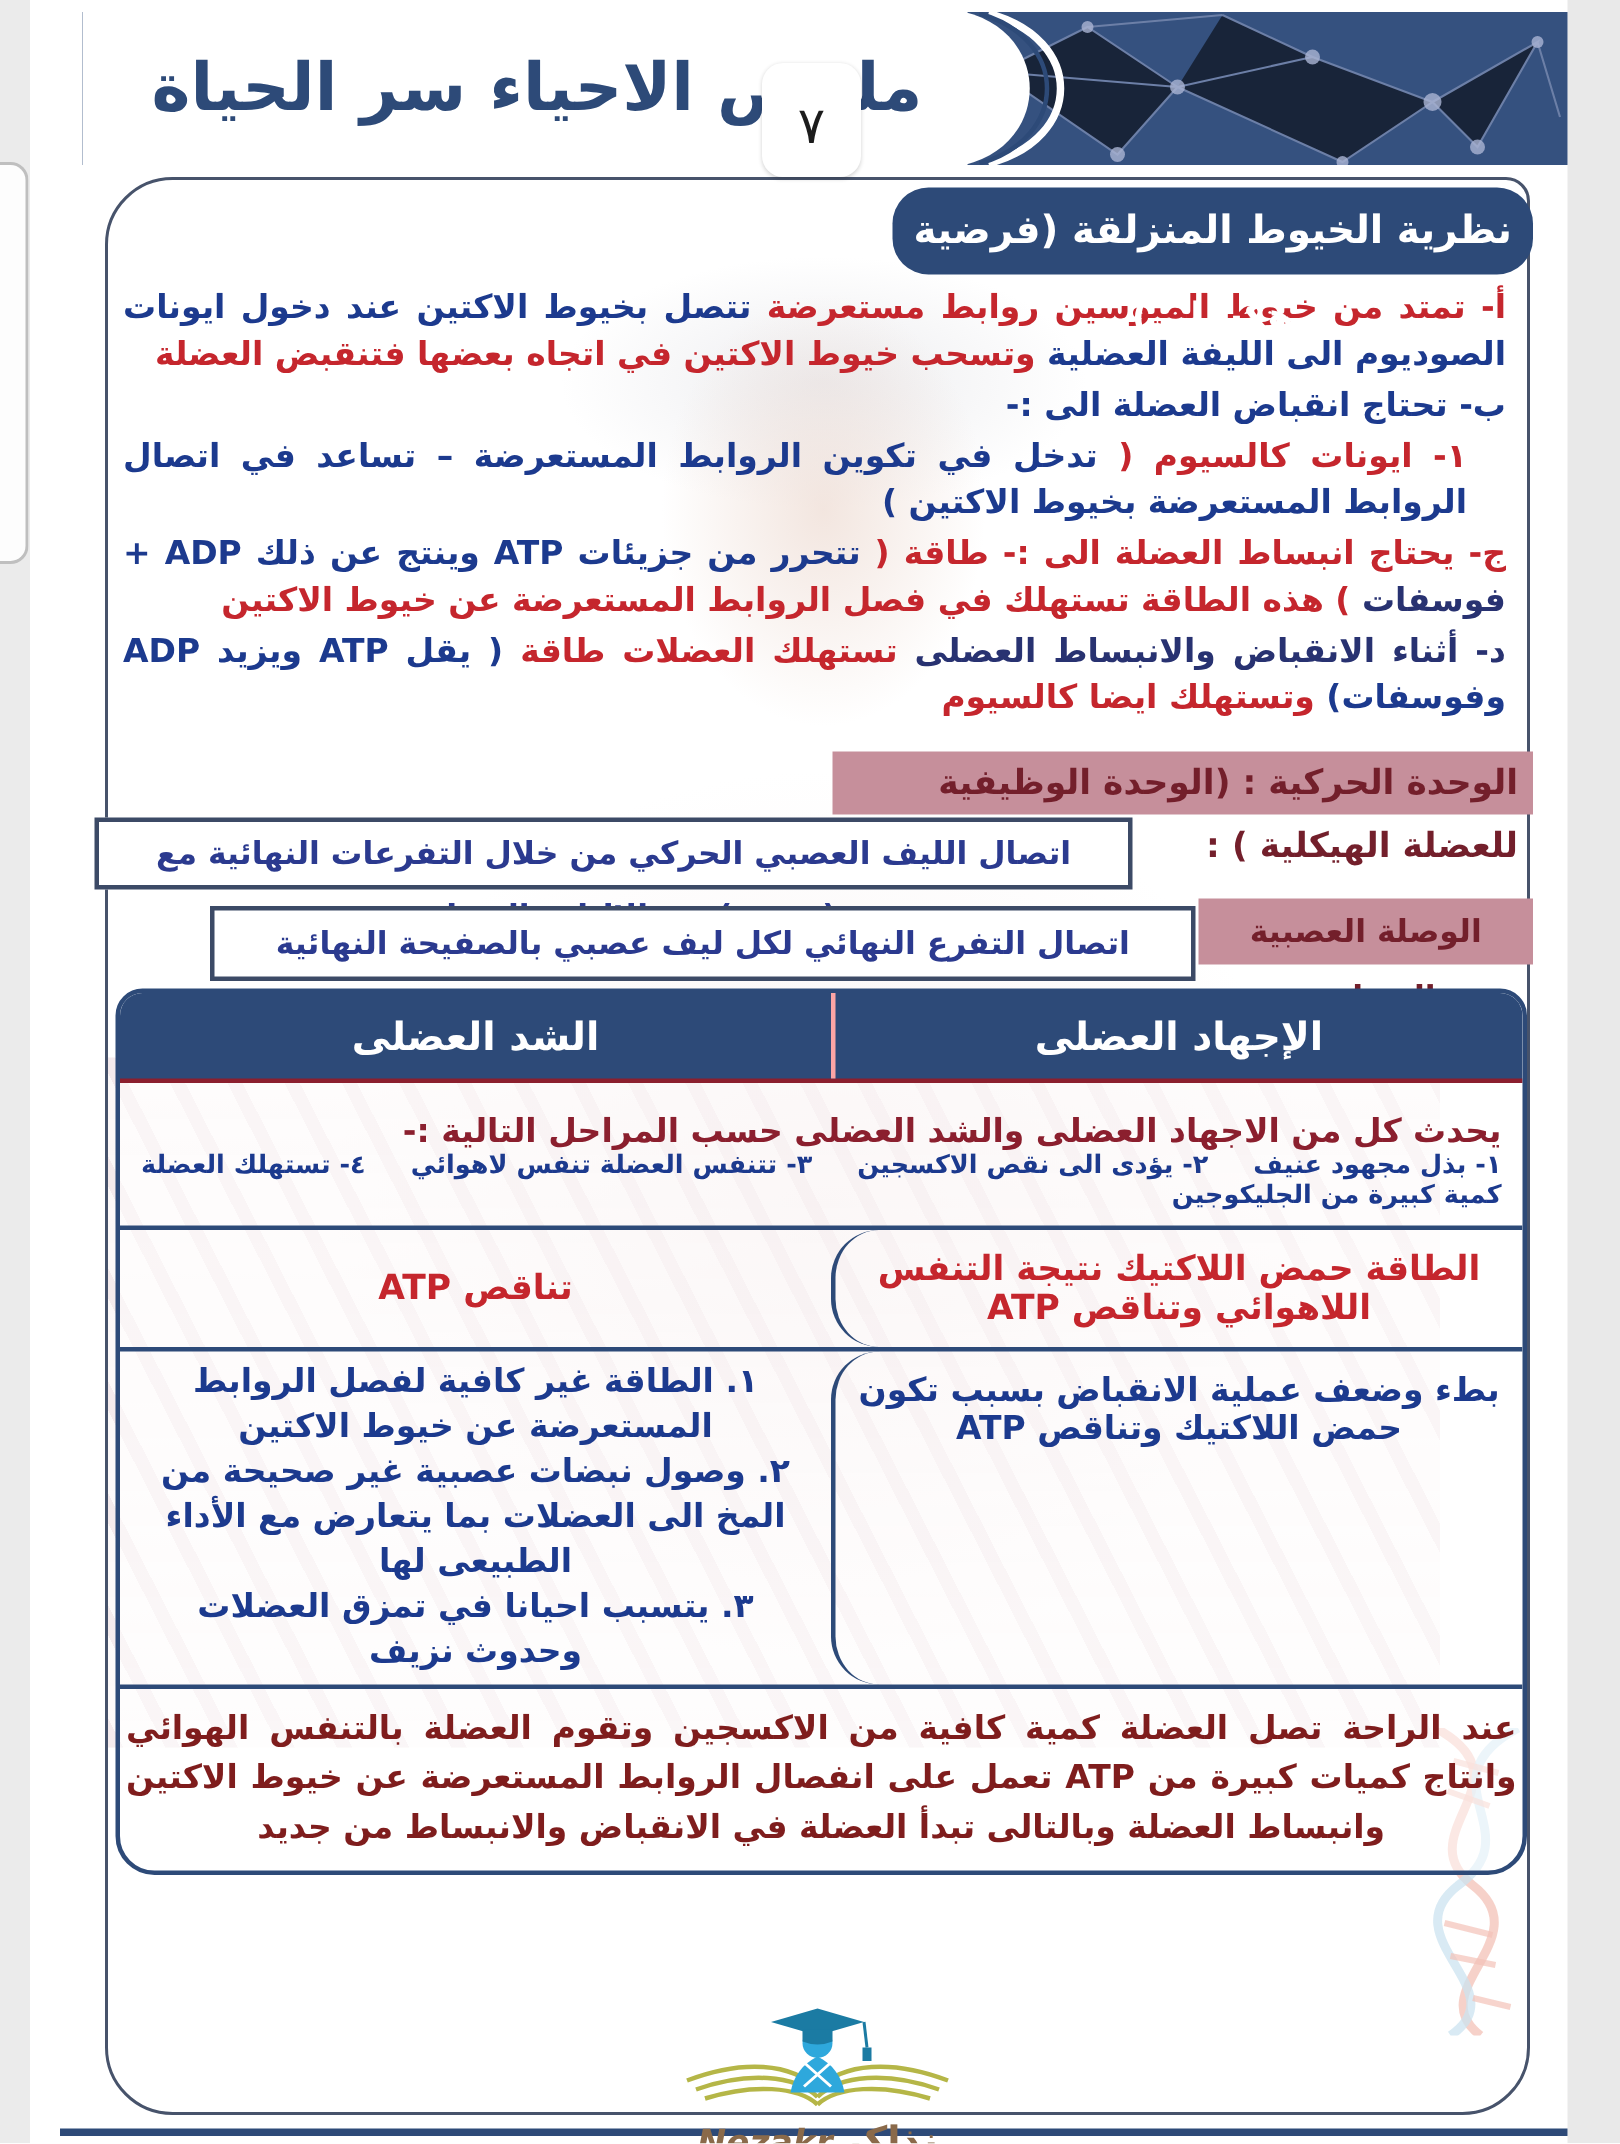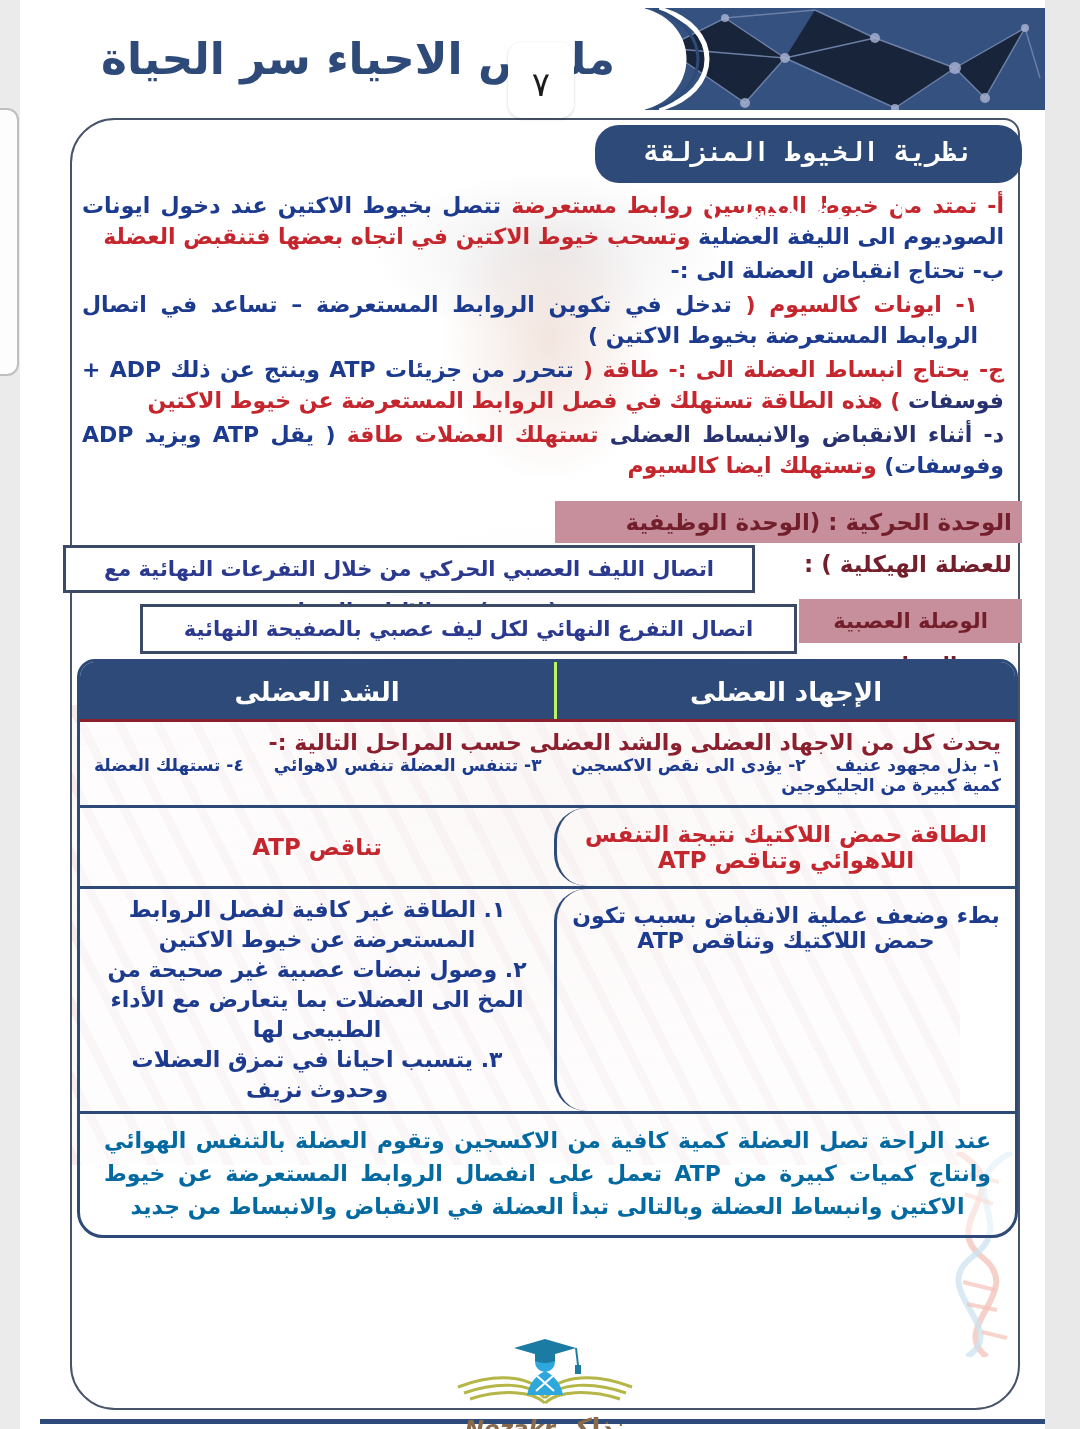--- a/index.html
+++ b/index.html
@@ -33,21 +33,21 @@
       radial-gradient(ellipse 150px 200px at 465px 190px, rgba(236,216,206,.65), rgba(236,216,206,0) 72%),
       radial-gradient(ellipse 250px 120px at 465px 105px, rgba(221,221,226,.55), rgba(221,221,226,0) 70%),
       radial-gradient(ellipse 430px 390px at 465px 660px, rgba(240,228,228,.45), rgba(240,228,228,0) 76%);}
   .wm-shirt{position:absolute;left:0px;top:585px;width:888px;height:460px;opacity:.55;pointer-events:none;
     background:
       repeating-linear-gradient(63deg, rgba(219,188,196,.45) 0 9px, rgba(255,255,255,0) 9px 34px),
       linear-gradient(rgba(244,229,229,.5),rgba(244,229,229,.35));}
 
   
   .sec-title{position:absolute;left:523px;top:5px;width:427px;height:58px;background:#2d4a78;
-    border-radius:24px;color:#fff;font-weight:bold;font-size:26px;text-align:center;line-height:58px;z-index:3;font-family:Liberation Mono, monospace;}
+    border-radius:24px;color:#fff;font-weight:bold;font-size:26px;text-align:center;line-height:58px;z-index:3;}
 
   
   .paras{position:absolute;right:14px;top:70px;width:922px;direction:rtl;text-align:justify;
     font-weight:bold;font-size:22px;line-height:31px;z-index:2;}
   .paras p{margin:0 0 3px 0;}
   .indent{padding-right:26px;}
   .red{color:#c5262d;} .blue{color:#1c3a8e;} .navy{color:#283271;}
 
   
   .rose{position:absolute;background:#c68f9b;color:#731f2b;font-weight:bold;direction:rtl;z-index:2;}
@@ -56,36 +56,36 @@
   .defbox{position:absolute;border:3px solid #3c4a66;background:#fff;direction:rtl;text-align:center;
     font-weight:bold;color:#2b3a8f;z-index:2;}
   .defbox1{left:-9px;top:425px;width:692px;height:48px;font-size:21px;line-height:42px;}
   .defbox2{left:68px;top:484px;width:657px;height:50px;font-size:21px;line-height:44px;}
 
   
   .mtable{position:absolute;left:5px;top:539px;width:941px;direction:rtl;z-index:2;
     border:3px solid #2d4a78;border-radius:18px 18px 26px 26px;overflow:hidden;background:rgba(255,255,255,.5);}
   .thead{display:flex;background:#2d4a78;border-bottom:3px solid #8b1f2e;height:60px;}
   .th{color:#fff;font-weight:bold;font-size:26px;text-align:center;line-height:60px;}
-  .th-right{width:49.3%;border-left:3px solid #bef264;}
+  .th-right{width:49.3%;border-left:3px solid #fca5a5;}
   .th-left{width:50.7%;}
   .trow{display:flex;border-bottom:3px solid #2d4a78;}
   .cell{padding:6px 12px;font-weight:bold;border-radius:32px;}
   .c-right{width:49.3%;border-left:3px solid #2d4a78;}
   .c-left{width:50.7%;}
   .row1{display:block;border-bottom:3px solid #2d4a78;padding:8px 14px 10px;}
-  .row1-head{color:#8b1f2e;font-size:22px;font-weight:bold;}
+  .row1-head{color:#8b1f2e;font-size:22px;font-weight:bold;margin-top:12px;}
   .row1-items{color:#1c3a8e;font-size:17px;font-weight:bold;text-align:justify;}
   .row1-items span{margin-left:30px;}
   .row2 .cell{color:#c5262d;font-size:23px;text-align:center;min-height:78px;
     display:flex;align-items:center;justify-content:center;}
   .row3 .cell{color:#1c3a8e;font-size:22px;min-height:178px;}
   .r3-right{text-align:center;padding-top:14px;}
   .r3-item{text-align:center;line-height:30px;}
-  .row4{padding:10px 24px 12px;color:#0369a1;font-weight:bold;font-size:22px;line-height:33px;
+  .row4{padding:10px 4px 12px;color:#7f1d1d;font-weight:bold;font-size:22px;line-height:33px;
     text-align:justify;text-align-last:center;direction:rtl;}
 
   
   .dna{position:absolute;left:855px;top:1032px;z-index:1;opacity:.8;}
 
   
   .brand{position:absolute;left:50%;top:1215px;transform:translateX(-50%);text-align:center;z-index:2;}
   .brand-text{display:flex;justify-content:center;align-items:baseline;gap:5px;direction:ltr;
     color:#8a6a4a;margin-top:-4px;}
   .brand-en{font-weight:bold;font-style:italic;font-size:23px;}

